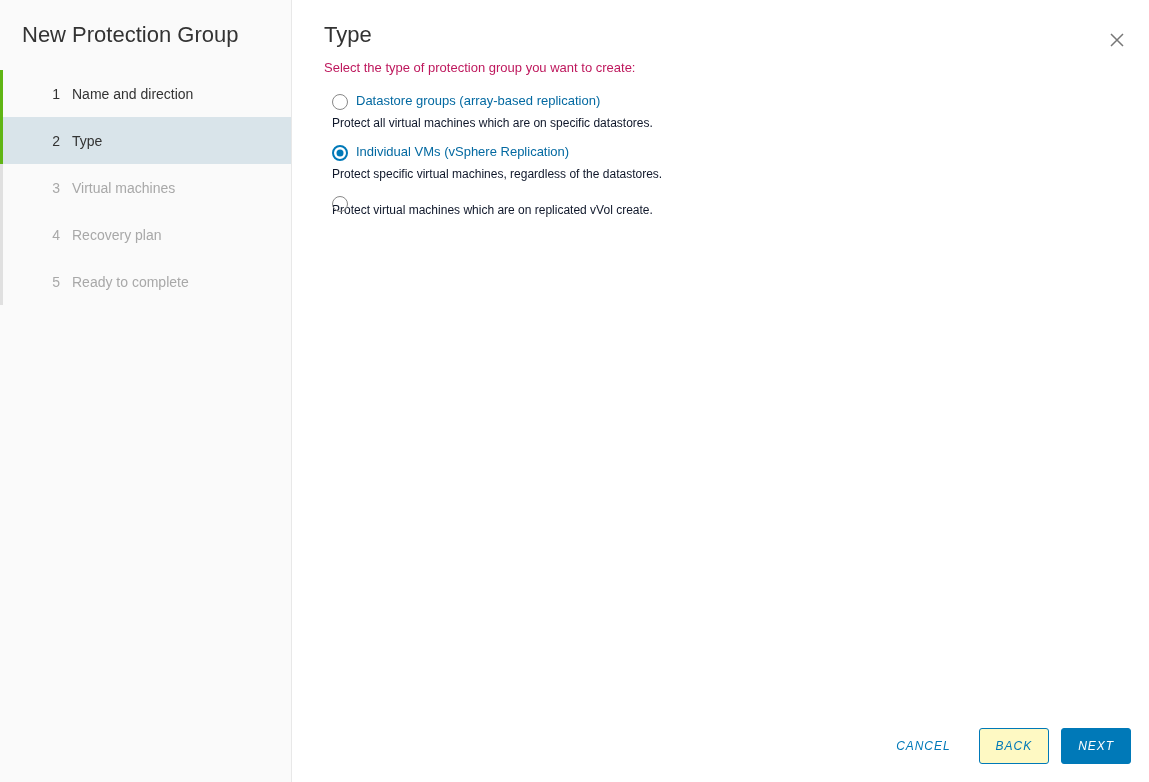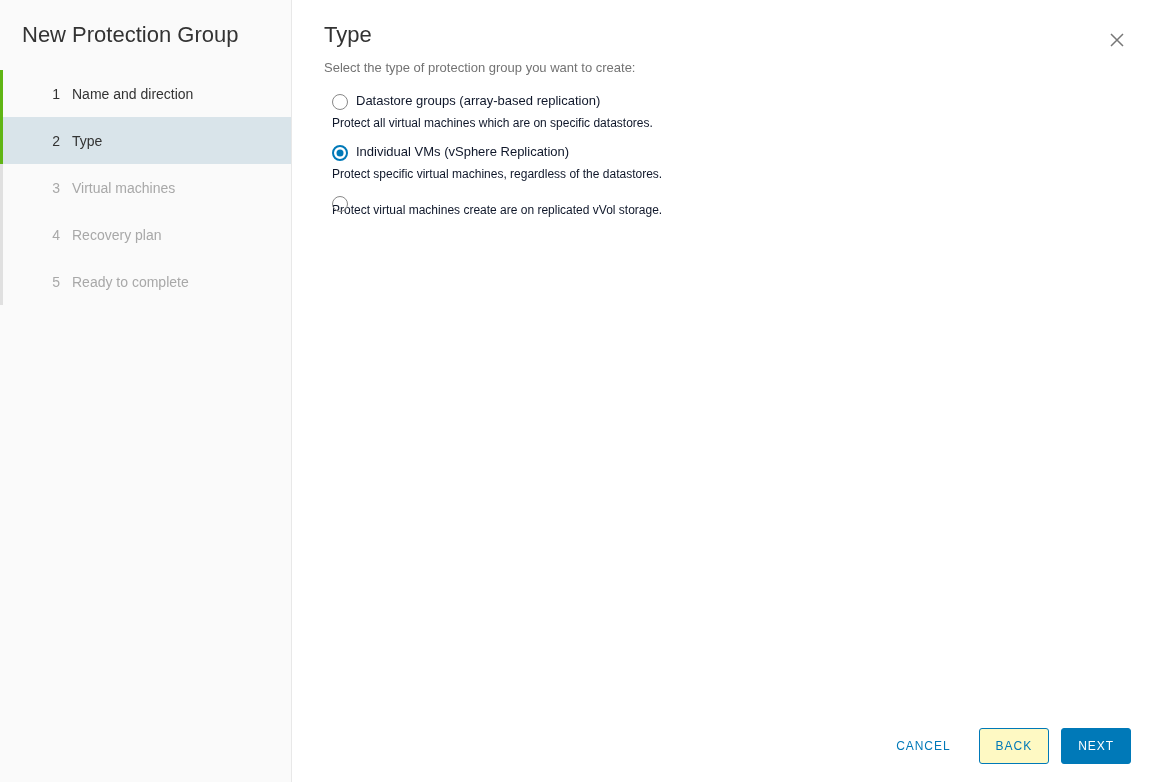--- a/index.html
+++ b/index.html
@@ -77,21 +77,21 @@
       padding: 22px 32px 0 32px;
     }
     .page-title {
       font-size: 22px;
       font-weight: 400;
       color: #333;
       margin-bottom: 12px;
     }
     .page-subtitle {
       font-size: 13px;
-      color: #737373;
+      color: #be185d;
       margin-bottom: 18px;
     }
     .close-btn {
       position: absolute;
       right: 18px;
       top: 26px;
       width: 28px;
       height: 28px;
       display: flex;
       align-items: center;
@@ -128,21 +128,21 @@
       top: 50%;
       width: 7px;
       height: 7px;
       background: #0079b8;
       border-radius: 50%;
       transform: translate(-50%, -50%);
     }
     .option-text { flex: 1; }
     .option-label {
       font-size: 13px;
-      color: #0f172a;
+      color: #0369a1;
       cursor: pointer;
     }
     .option-desc {
       font-size: 12px;
       color: #0f172a;
       margin-top: 8px;
       margin-left: -24px;
     }
 
     .footer {
@@ -156,20 +156,21 @@
     .btn {
       height: 36px;
       padding: 0 16px;
       font-size: 12px;
       font-weight: 500;
       letter-spacing: 0.08em;
       border-radius: 3px;
       cursor: pointer;
       display: flex;
       align-items: center;
+      font-style: italic;
     }
     .btn-link {
       background: none;
       border: none;
       color: #0079b8;
     }
     .btn-outline {
       background: #fef9c3;
       border: 1px solid #0079b8;
       color: #0079b8;
@@ -231,21 +232,21 @@
       <div class="radio selected"></div>
       <div class="option-text">
         <div class="option-label">Individual VMs (vSphere Replication)</div>
         <div class="option-desc">Protect specific virtual machines, regardless of the datastores.</div>
       </div>
     </div>
 
     <div class="option">
       <div class="radio"></div>
       <div class="option-text">
-        <div class="option-desc">Protect virtual machines create are on replicated vVol storage.</div>
+        <div class="option-desc">Protect virtual machines which are on replicated vVol create.</div>
       </div>
     </div>
 
   </div>
   <div class="footer">
     <button class="btn btn-link">CANCEL</button>
     <button class="btn btn-outline">BACK</button>
     <button class="btn btn-primary">NEXT</button>
   </div>
 </div>

